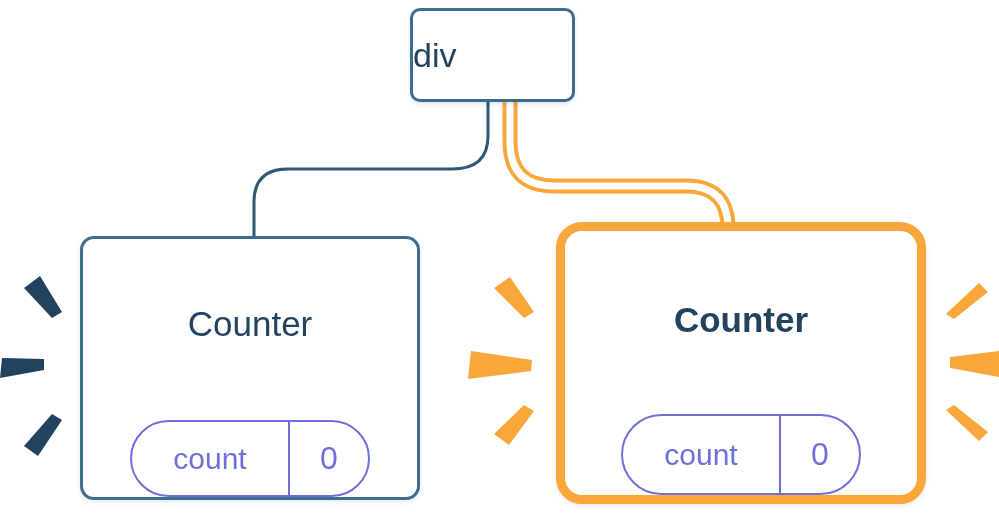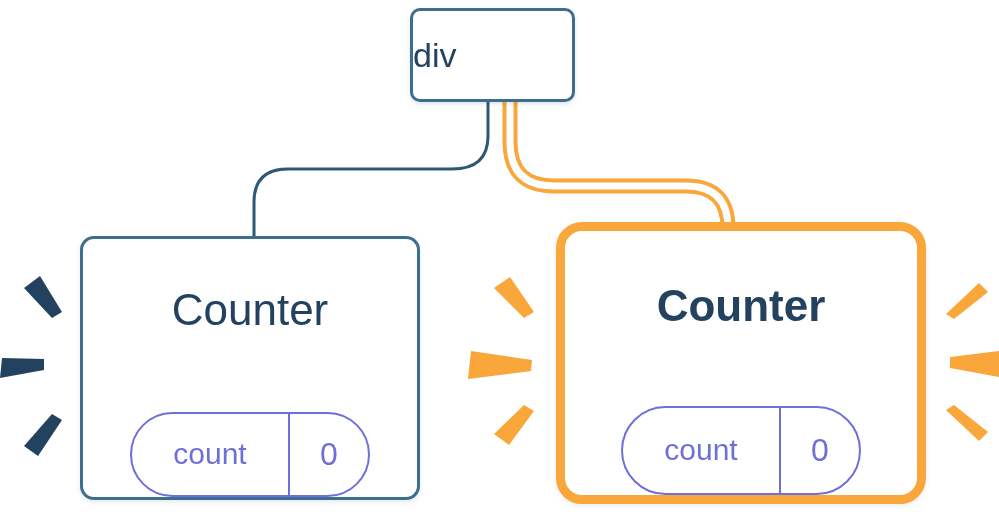--- a/index.html
+++ b/index.html
@@ -52,21 +52,21 @@
     box-shadow: 0 2px 5px rgba(35,66,95,.12);
   }
   .card-right {
     left: 556px; top: 222px; width: 370px; height: 282px;
     border: 9px solid var(--orange);
     border-radius: 26px;
     padding-top: 50px; gap: 30px;
     box-shadow: 0 2px 5px rgba(35,66,95,.10), inset 0 0 0 2px rgba(255,255,255,.55);
   }
 
-  .card-title { font-size: 44px; font-weight: 500; color: var(--navy); line-height: 1.15; }
+  .card-title { font-size: 35px; font-weight: 500; color: var(--navy); line-height: 1.15; margin-top: 19px; }
   .card-right .card-title { font-weight: 700; }
 
   .pill {
     display: flex; width: 240px; height: 90px;
     border: 2px solid var(--purple);
     border-radius: 46px;
     overflow: hidden;
     color: var(--purple);
     background: #fff;
     margin-top: 44px;

